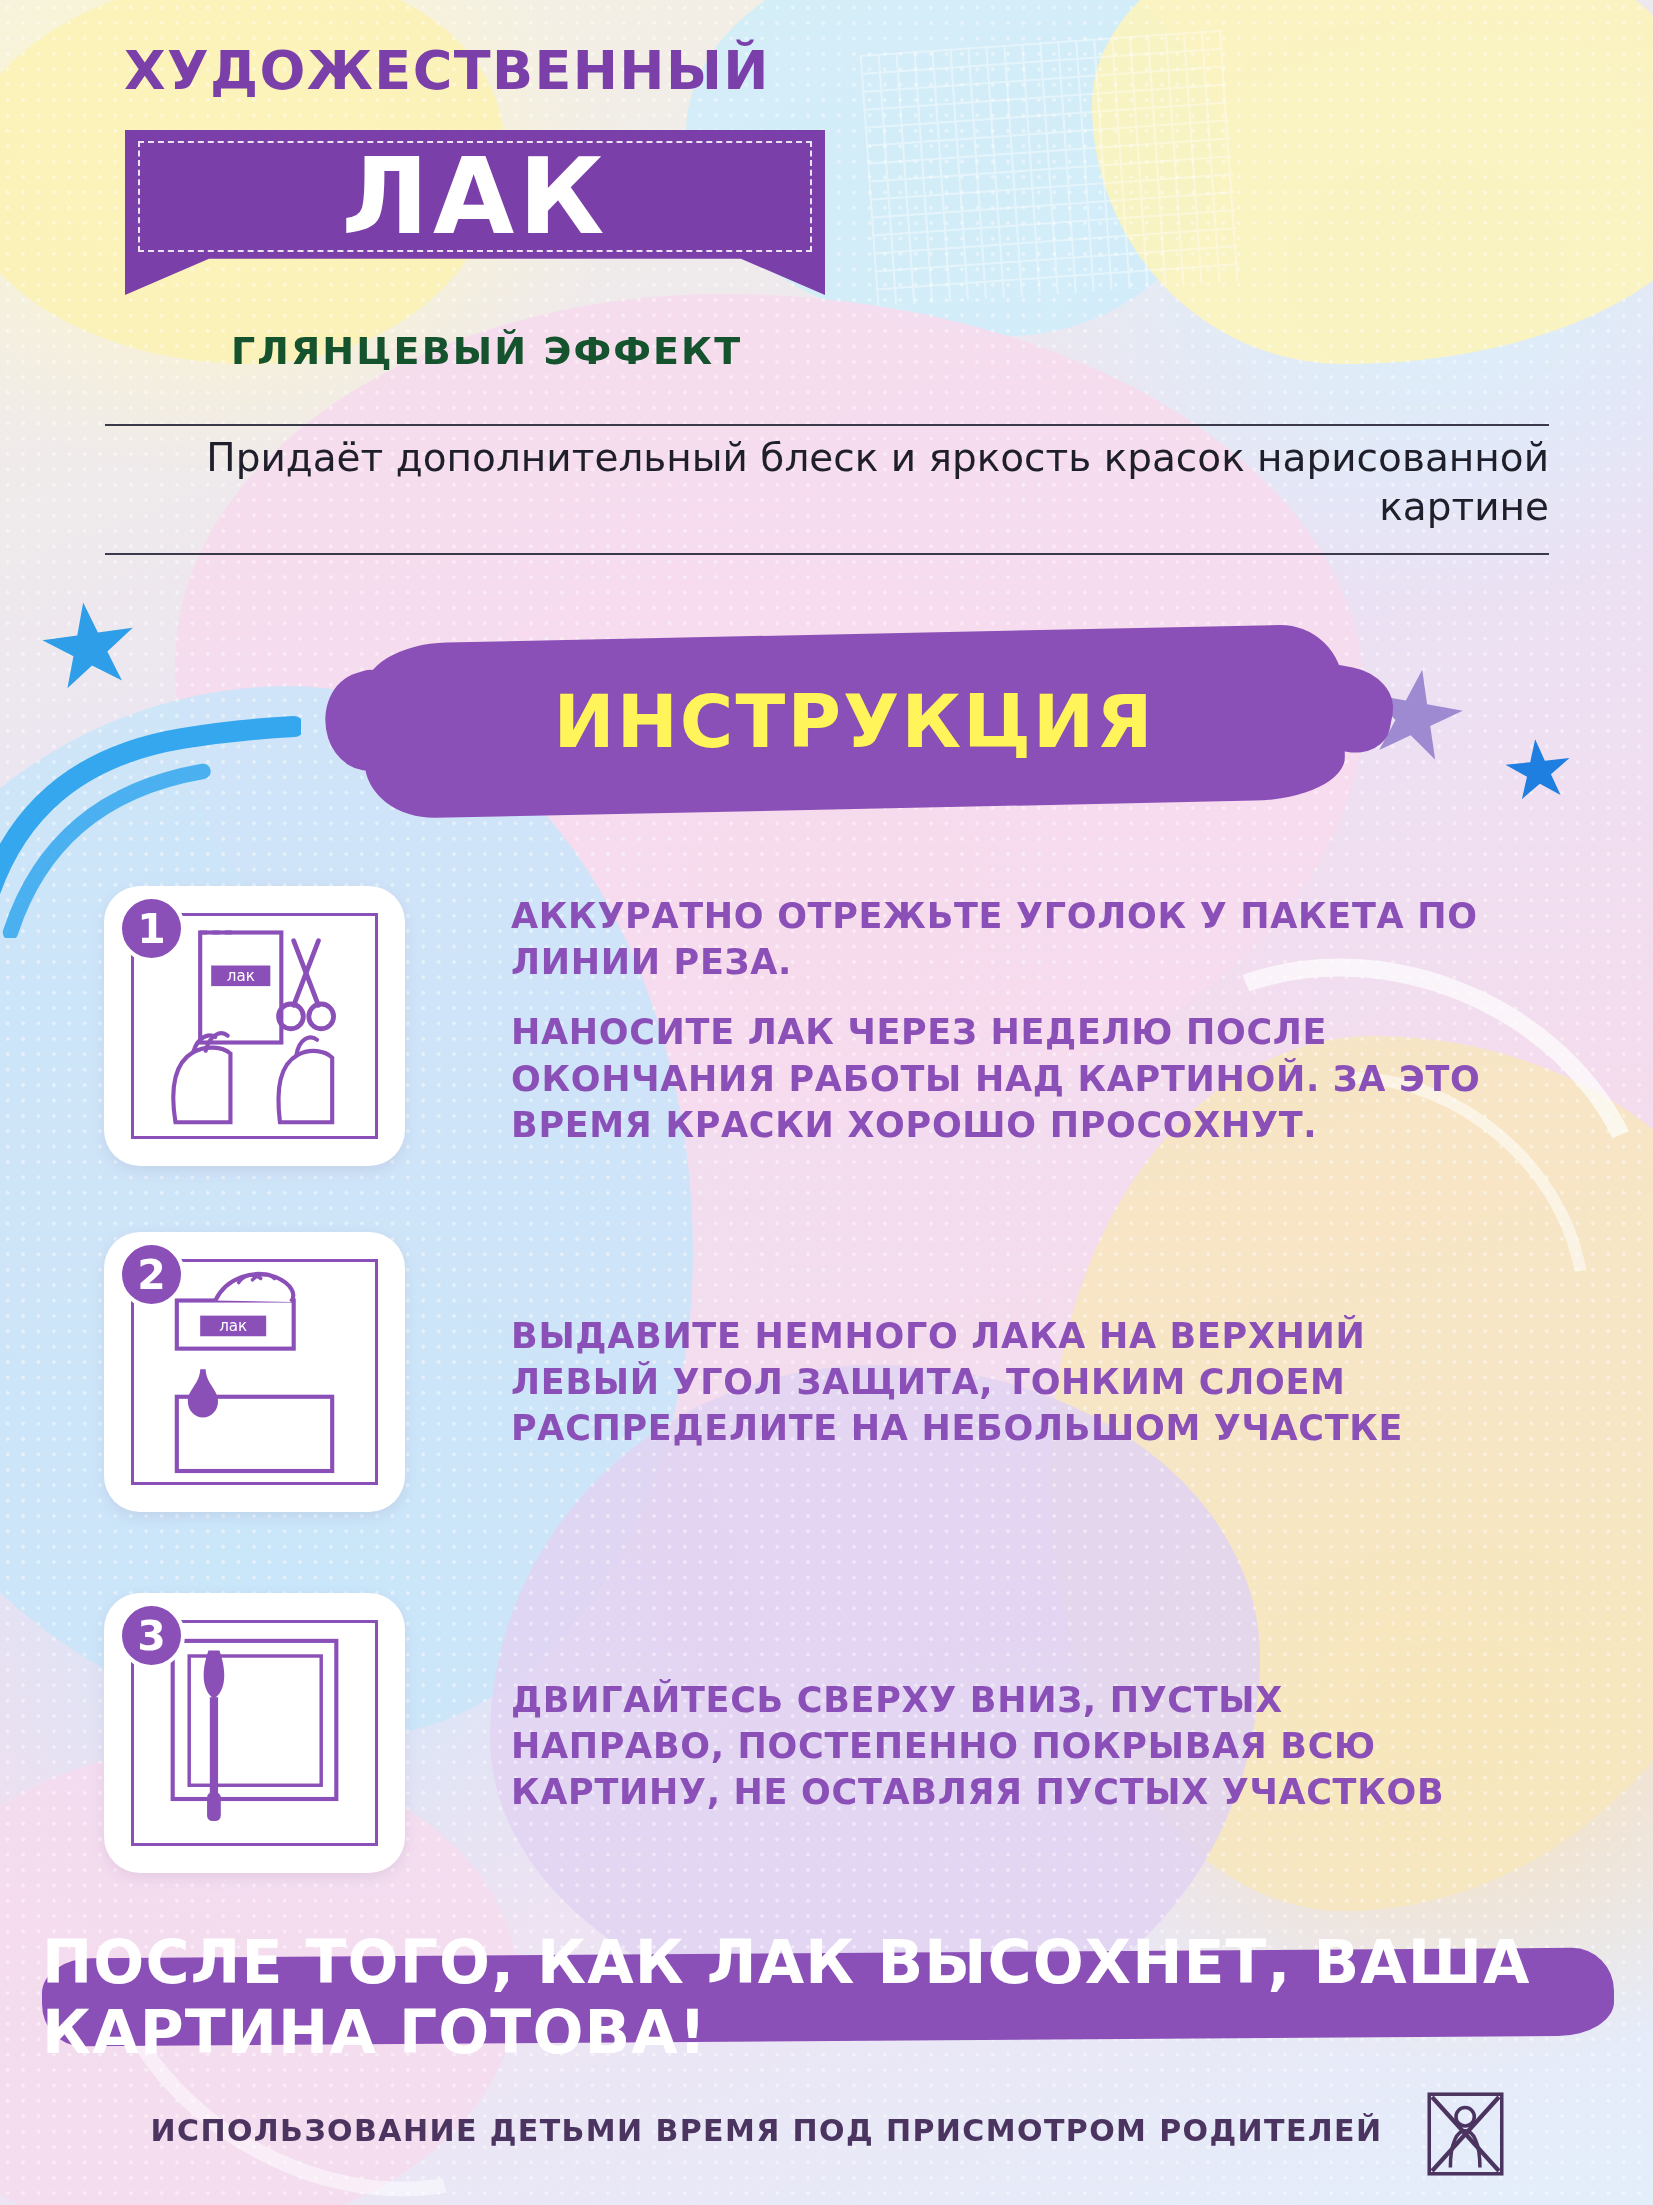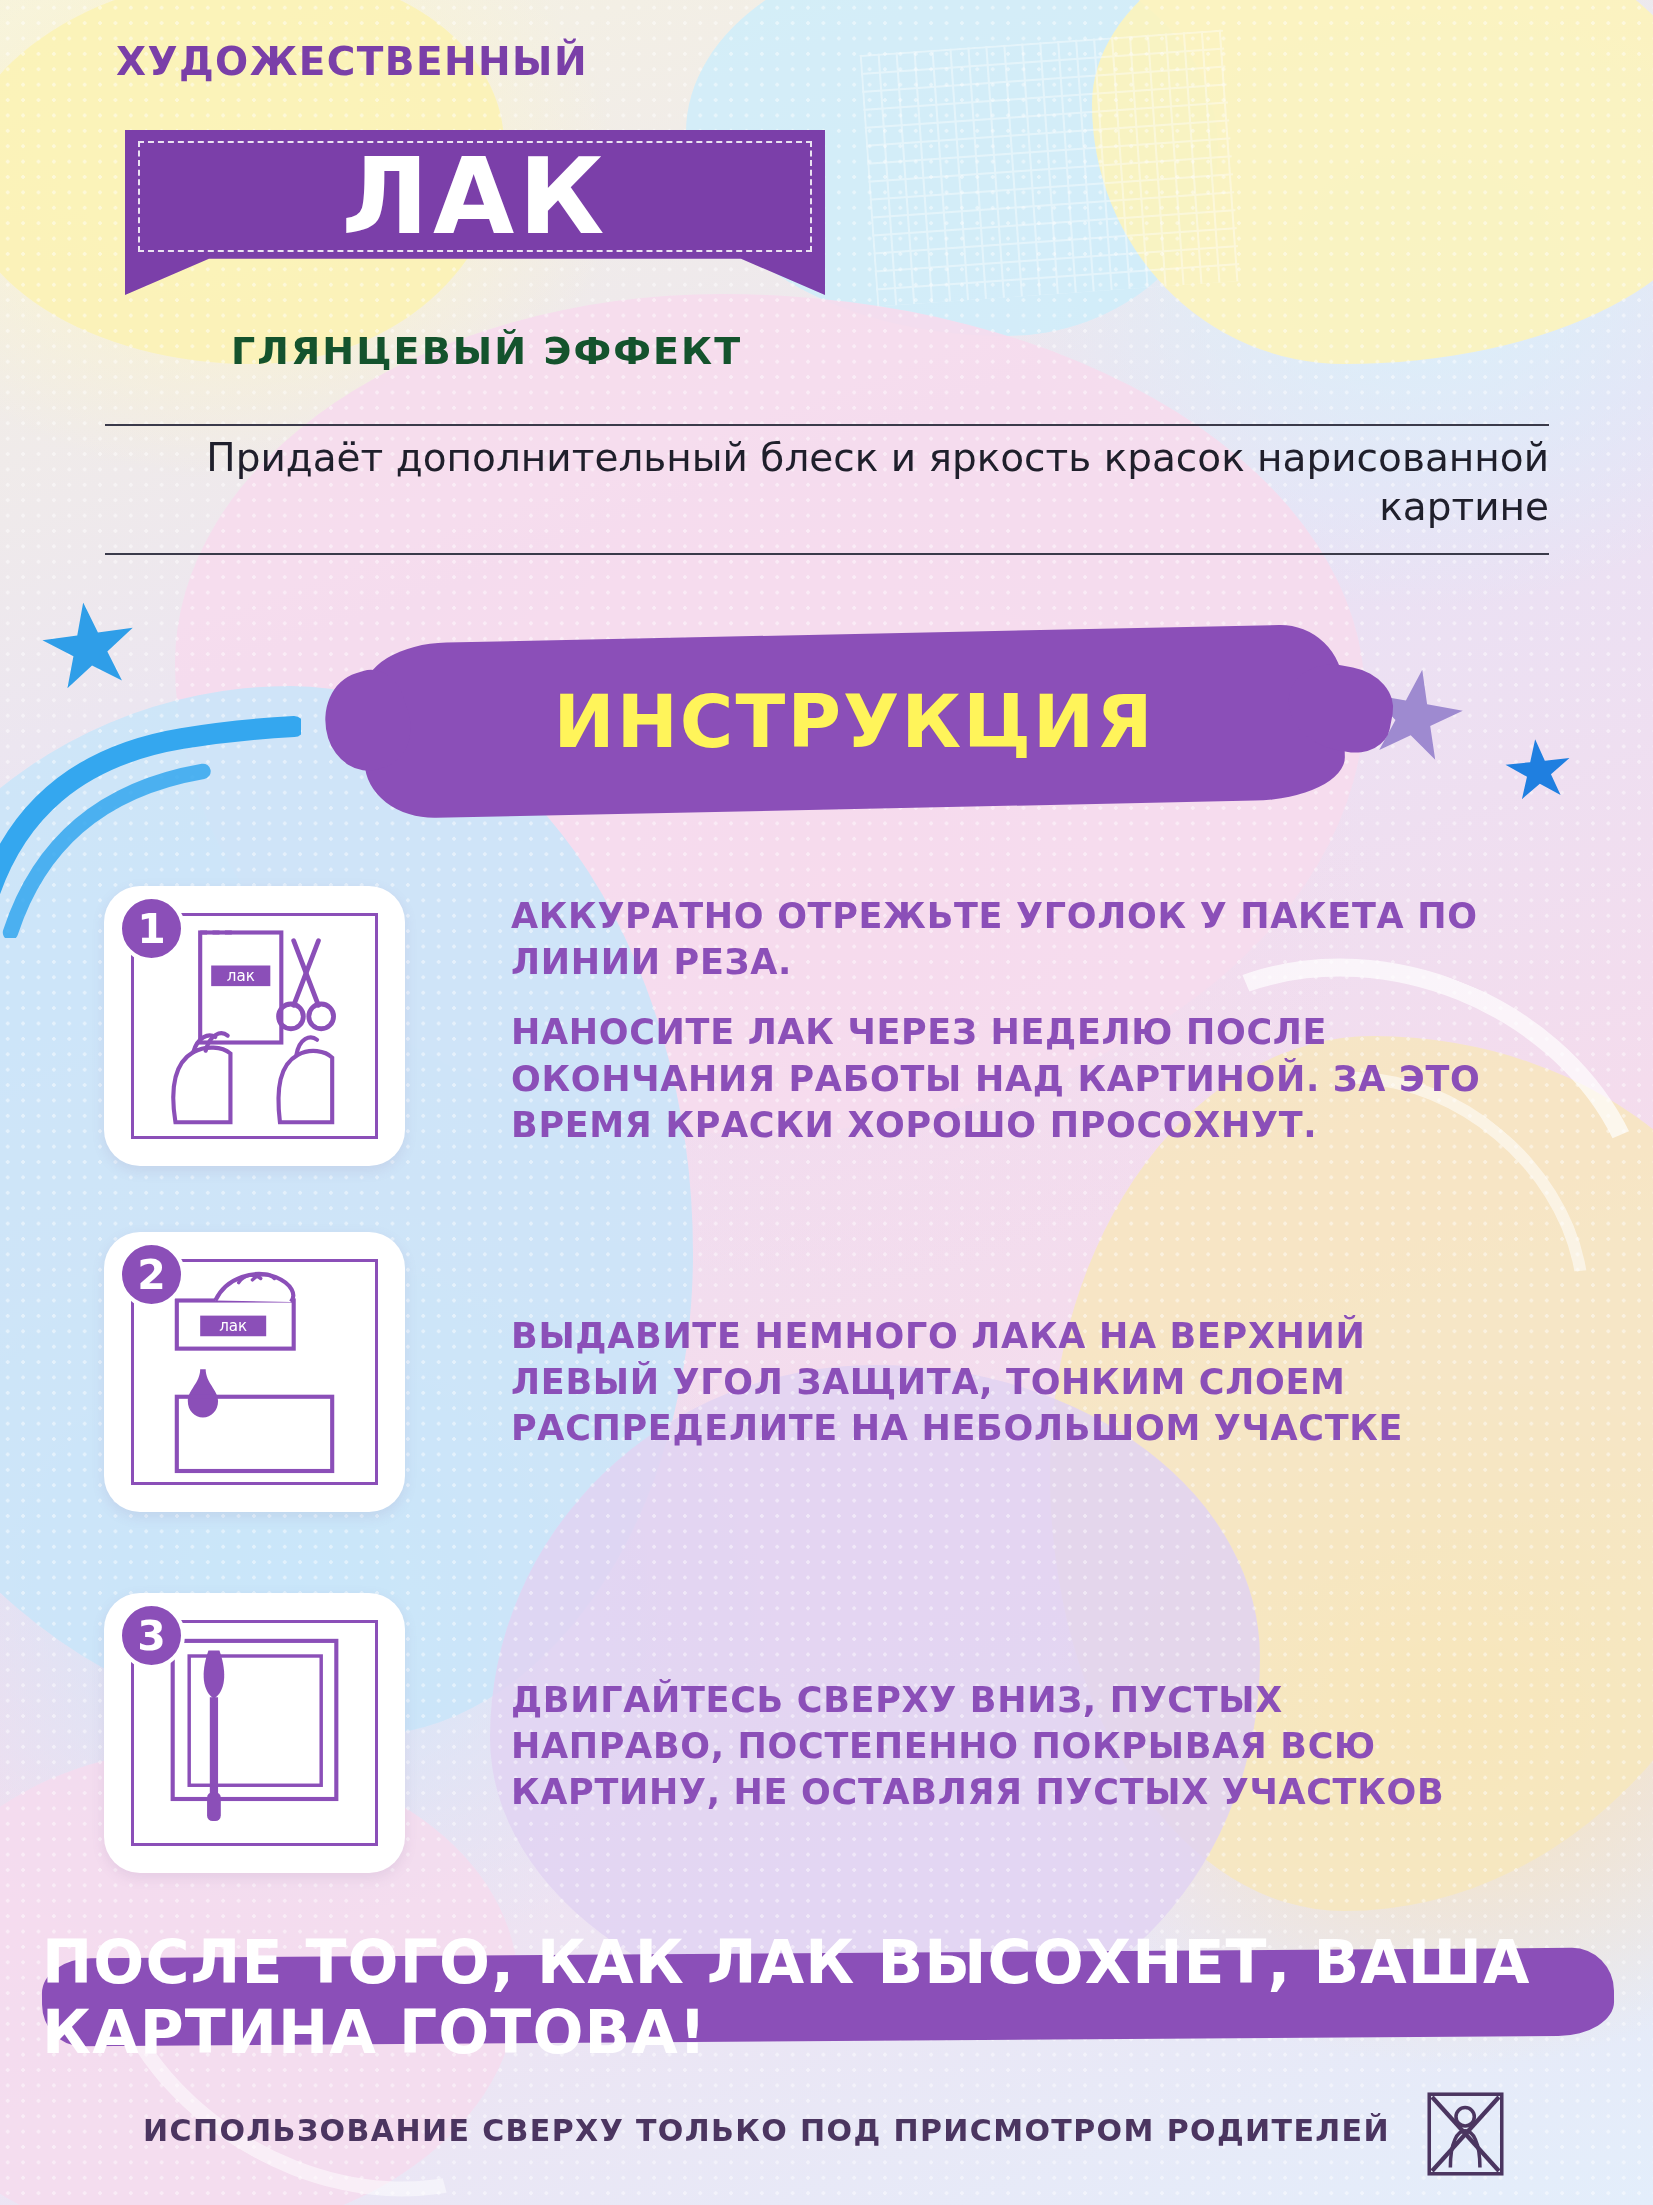--- a/index.html
+++ b/index.html
@@ -108,24 +108,24 @@
   .sw1 { left: 1092px; top: 966px; width: 532px; height: 434px; border-width: 18px; transform: rotate(22deg); }
   .sw2 { left: 1190px; top: 1092px; width: 392px; height: 301px; border-width: 12.6px; transform: rotate(40deg); opacity:.55; }
   .sw3 { left: 84px; top: 1785px; width: 490px; height: 364px; border-width: 15.4px; transform: rotate(-150deg); opacity:.5; }
   .blue-scribble {
     position: absolute; left: -28px; top: 672px; width: 329px; height: 266px;
   }
 
   
   .hdr-title {
     position: absolute;
-    left: 116px; top: 39px;
+    left: 124px; top: 39px;
     font-family: "DejaVu Sans", sans-serif;
     font-weight: bold;
-    font-size: 39px;
+    font-size: 54px;
     letter-spacing: 1.4px;
     color: #7a3fa8;
     white-space: nowrap;
   }
   .ribbon {
     position: absolute;
     left: 125px; top: 130px;
     width: 700px; height: 165px;
   }
   .ribbon-body {
@@ -421,21 +421,21 @@
     <div class="step-text" style="left:511px; top:1677px; width:994px;">
       <p>ДВИГАЙТЕСЬ СВЕРХУ ВНИЗ, ПУСТЫХ НАПРАВО, ПОСТЕПЕННО ПОКРЫВАЯ ВСЮ КАРТИНУ, НЕ ОСТАВЛЯЯ ПУСТЫХ УЧАСТКОВ</p>
     </div>
   </div>
 
   <div class="bottom-banner">
     <div class="bottom-paint"></div>
     <div class="bottom-text">ПОСЛЕ ТОГО, КАК ЛАК ВЫСОХНЕТ, ВАША КАРТИНА ГОТОВА!</div>
   </div>
 
-  <div class="footer-note">ИСПОЛЬЗОВАНИЕ СВЕРХУ ТОЛЬКО ПОД ПРИСМОТРОМ РОДИТЕЛЕЙ</div>
+  <div class="footer-note">ИСПОЛЬЗОВАНИЕ ДЕТЬМИ ВРЕМЯ ПОД ПРИСМОТРОМ РОДИТЕЛЕЙ</div>
 
   <svg class="footer-icon" viewBox="0 0 115 125">
     <rect x="6" y="6" width="103" height="113" fill="none" stroke="#4b3560" stroke-width="5"></rect>
     <circle cx="57" cy="38" r="13" fill="none" stroke="#4b3560" stroke-width="5"></circle>
     <path d="M36 110 C 36 74, 46 58, 57 58 C 68 58, 78 74, 78 110" fill="none" stroke="#4b3560" stroke-width="5"></path>
     <line x1="10" y1="10" x2="105" y2="115" stroke="#4b3560" stroke-width="6"></line>
     <line x1="105" y1="10" x2="10" y2="115" stroke="#4b3560" stroke-width="6"></line>
   </svg>
 
 </div>

